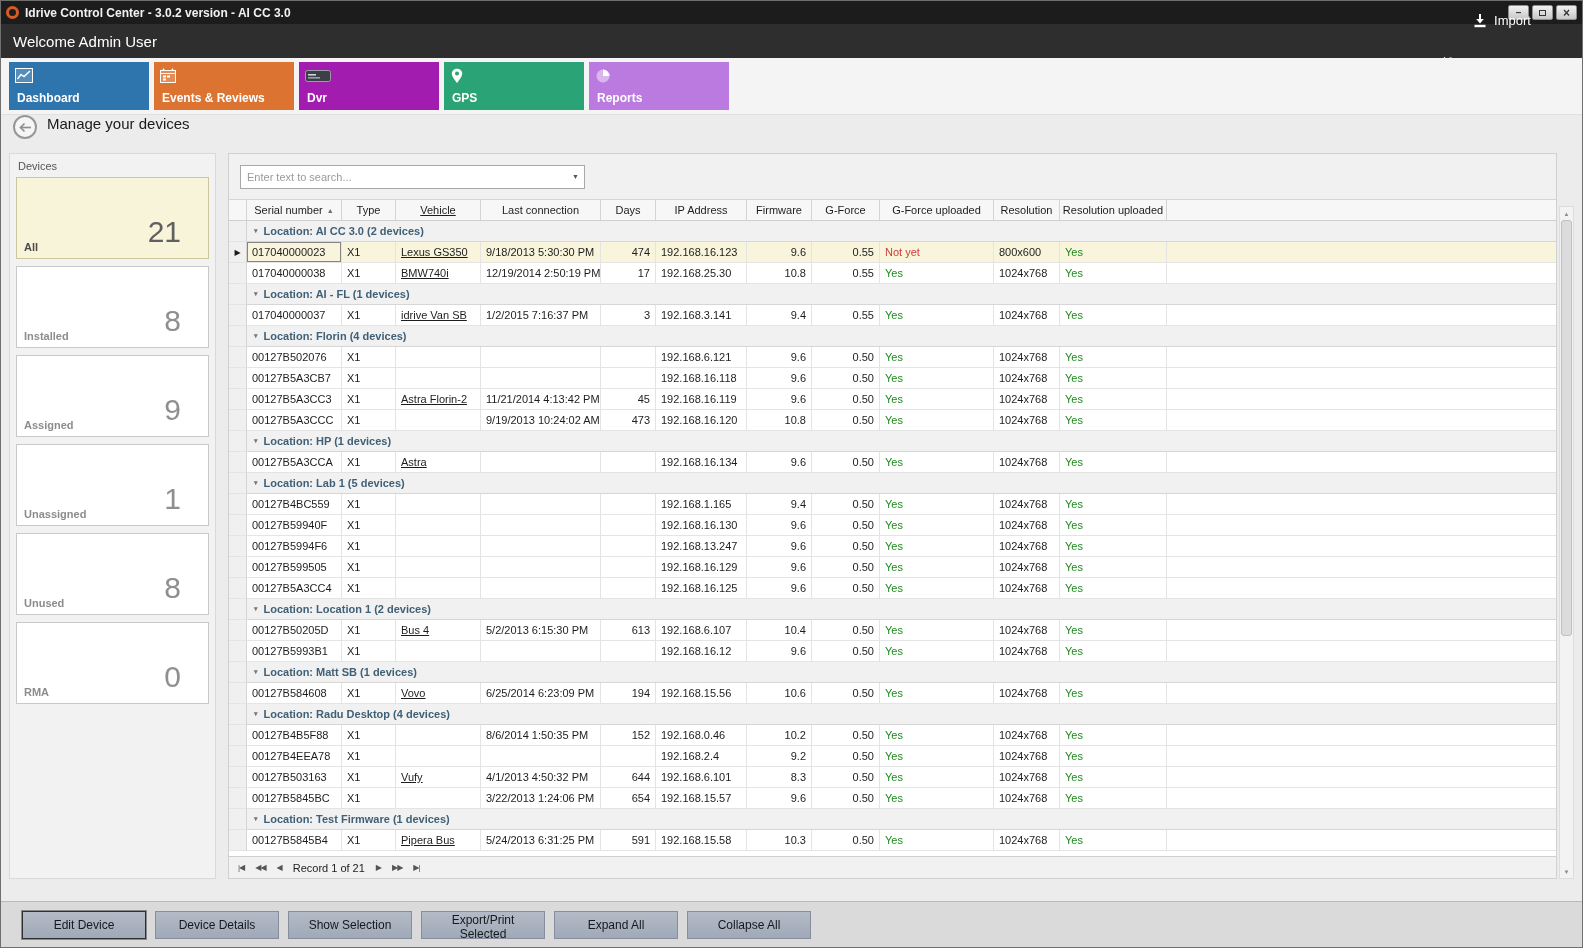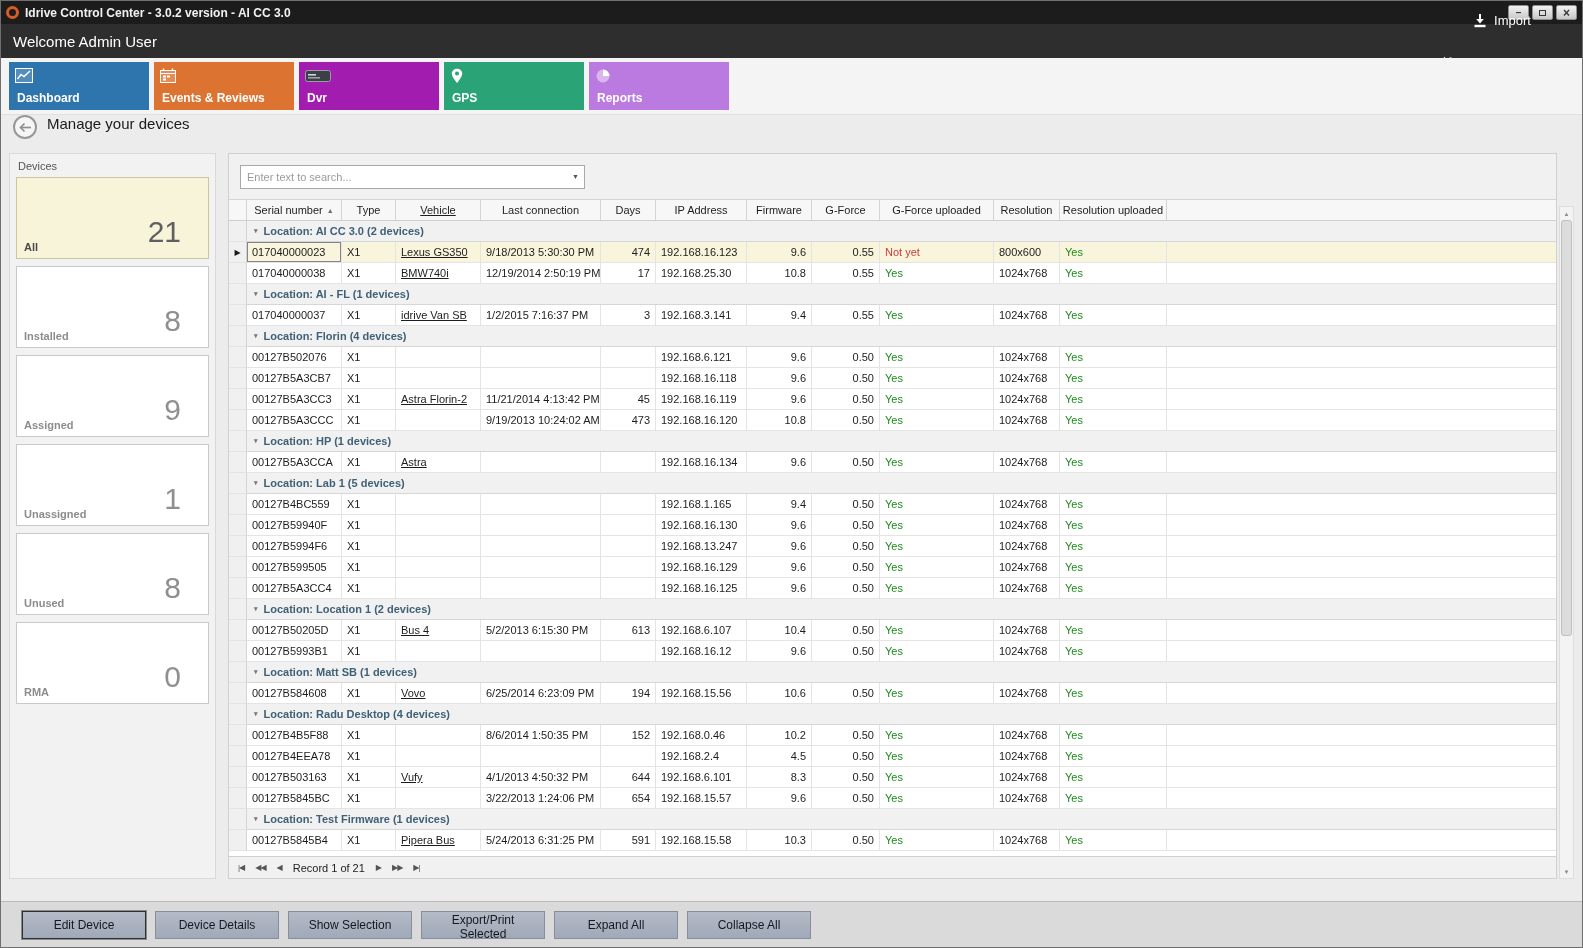--- a/index.html
+++ b/index.html
@@ -643,21 +643,21 @@
             <div class="cell c-fill"></div>
           </div>
           <div class="brow drow">
             <div class="cell c-gutter"></div>
             <div class="cell c-serial txt">00127B4EEA78</div>
             <div class="cell c-type txt">X1</div>
             <div class="cell c-vehicle txt"></div>
             <div class="cell c-last txt"></div>
             <div class="cell c-days num"></div>
             <div class="cell c-ip txt">192.168.2.4</div>
-            <div class="cell c-firmware num">4.5</div>
+            <div class="cell c-firmware num">9.2</div>
             <div class="cell c-gforce num">0.50</div>
             <div class="cell c-gup txt stat yes">Yes</div>
             <div class="cell c-res txt">1024x768</div>
             <div class="cell c-rup txt stat yes">Yes</div>
             <div class="cell c-fill"></div>
           </div>
           <div class="brow drow">
             <div class="cell c-gutter"></div>
             <div class="cell c-serial txt">00127B503163</div>
             <div class="cell c-type txt">X1</div>

